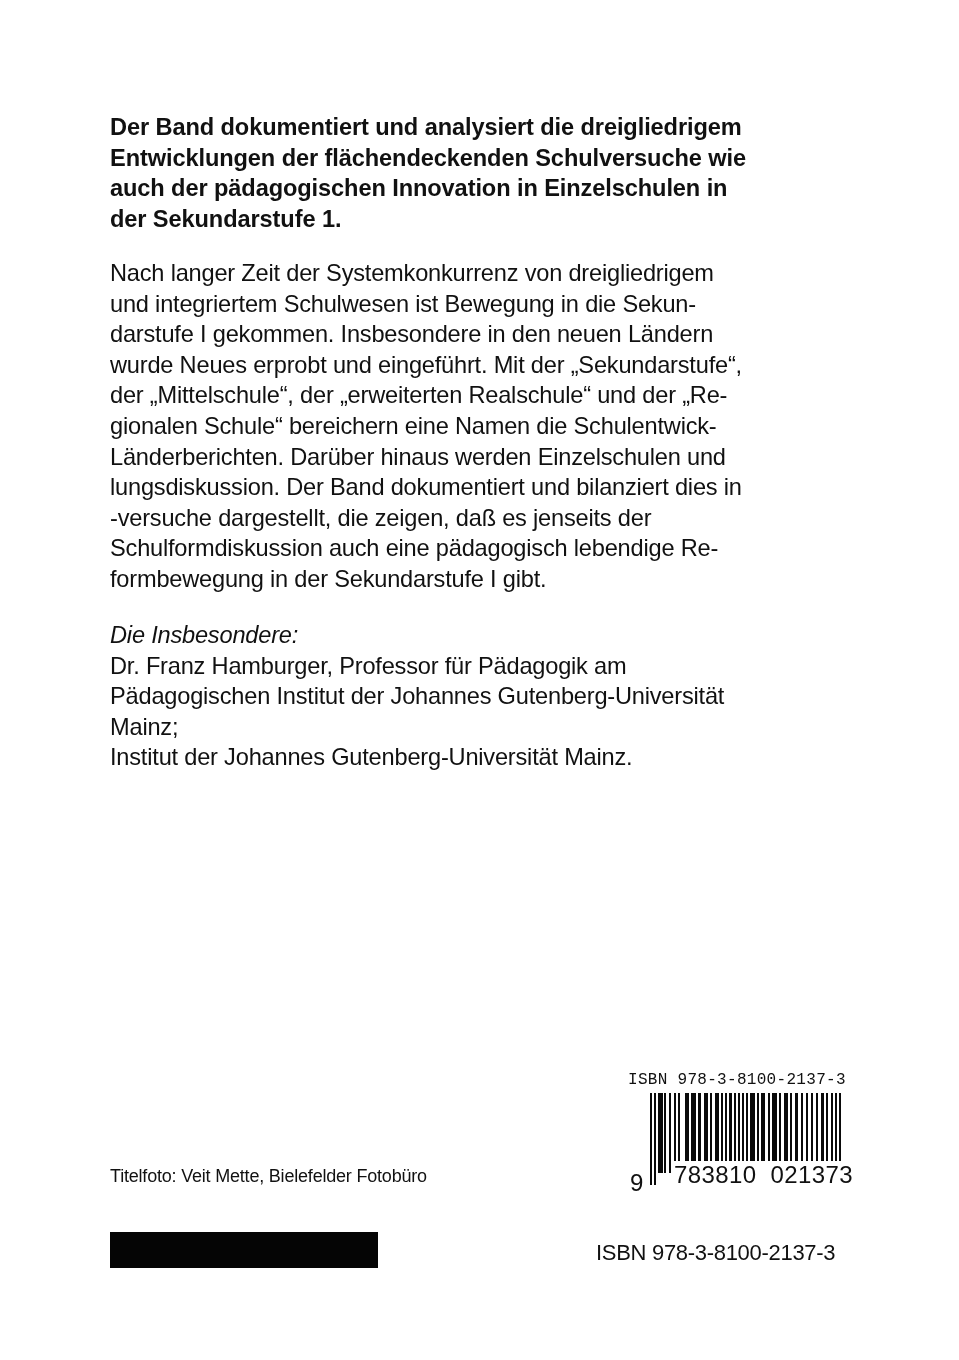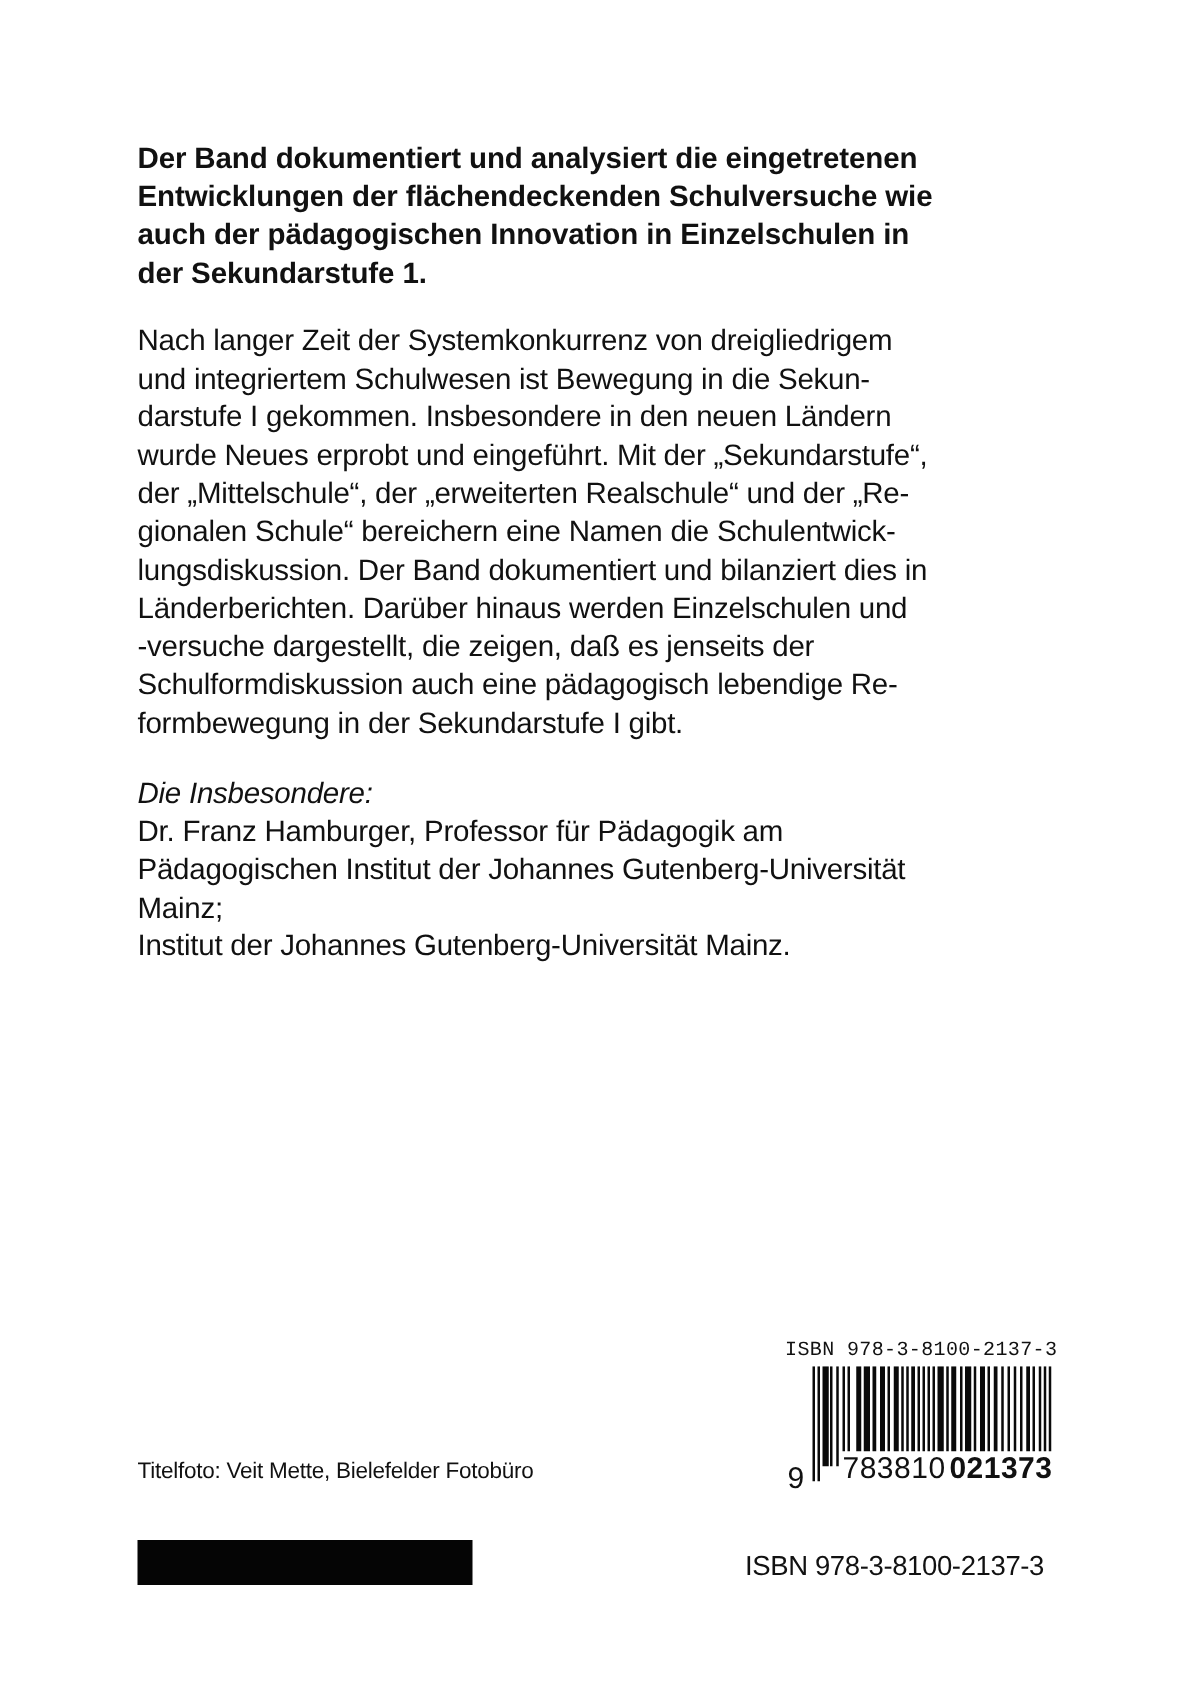--- a/index.html
+++ b/index.html
@@ -37,49 +37,49 @@
     .barcode-svg { position: absolute; left: 0; top: 22px; }
     .barcode-digits-first {
       position: absolute; left: 10px; top: 98px;
       font-size: 24px; white-space: nowrap;
     }
     .barcode-digits-rest {
       position: absolute; left: 52px; top: 90px;
       font-size: 24px; letter-spacing: 0.4px; white-space: nowrap; background: #fff;
       padding: 0 2px;
     }
-    .barcode-digits-rest .g2 { margin-left: 3px; font-weight: bold; }
+    .barcode-digits-rest .g2 { margin-left: 14px; }
     .redaction-bar {
       position: absolute; left: 110px; top: 1232px; width: 268px; height: 36px;
       background: #050505;
     }
     .isbn-bottom {
       position: absolute; left: 596px; top: 1240px;
       font-size: 22px; font-weight: normal; white-space: nowrap; letter-spacing: -0.3px;
     }
   </style>
 </head>
 <body>
 
 <div class="lead">
-  <span class="line">Der Band dokumentiert und analysiert die eingetretenen</span>
+  <span class="line">Der Band dokumentiert und analysiert die dreigliedrigem</span>
   <span class="line">Entwicklungen der flächendeckenden Schulversuche wie</span>
   <span class="line">auch der pädagogischen Innovation in Einzelschulen in</span>
   <span class="line">der Sekundarstufe 1.</span>
 </div>
 
 <div class="body-text">
   <span class="line">Nach langer Zeit der Systemkonkurrenz von dreigliedrigem</span>
   <span class="line">und integriertem Schulwesen ist Bewegung in die Sekun-</span>
   <span class="line">darstufe I gekommen. Insbesondere in den neuen Ländern</span>
   <span class="line">wurde Neues erprobt und eingeführt. Mit der „Sekundarstufe“,</span>
   <span class="line">der „Mittelschule“, der „erweiterten Realschule“ und der „Re-</span>
   <span class="line">gionalen Schule“ bereichern eine Namen die Schulentwick-</span>
+  <span class="line">Länderberichten. Darüber hinaus werden Einzelschulen und</span>
   <span class="line">lungsdiskussion. Der Band dokumentiert und bilanziert dies in</span>
-  <span class="line">Länderberichten. Darüber hinaus werden Einzelschulen und</span>
   <span class="line">-versuche dargestellt, die zeigen, daß es jenseits der</span>
   <span class="line">Schulformdiskussion auch eine pädagogisch lebendige Re-</span>
   <span class="line">formbewegung in der Sekundarstufe I gibt.</span>
 </div>
 
 <div class="editors">
   <span class="line heading">Die Insbesondere:</span>
   <span class="line">Dr. Franz Hamburger, Professor für Pädagogik am</span>
   <span class="line">Pädagogischen Institut der Johannes Gutenberg-Universität</span>
   <span class="line">Mainz;</span>

